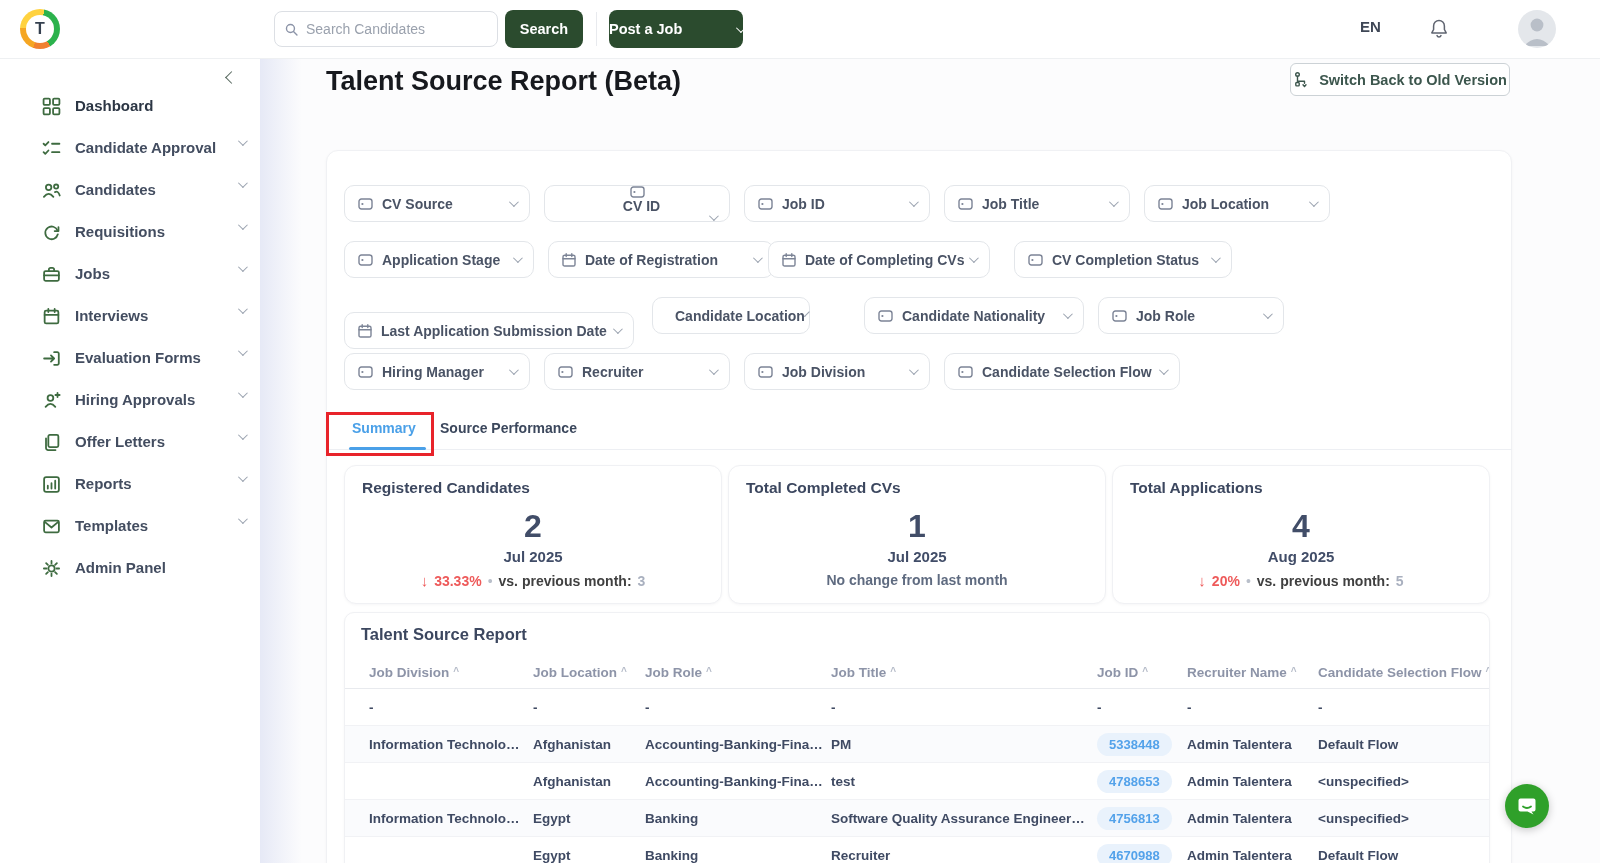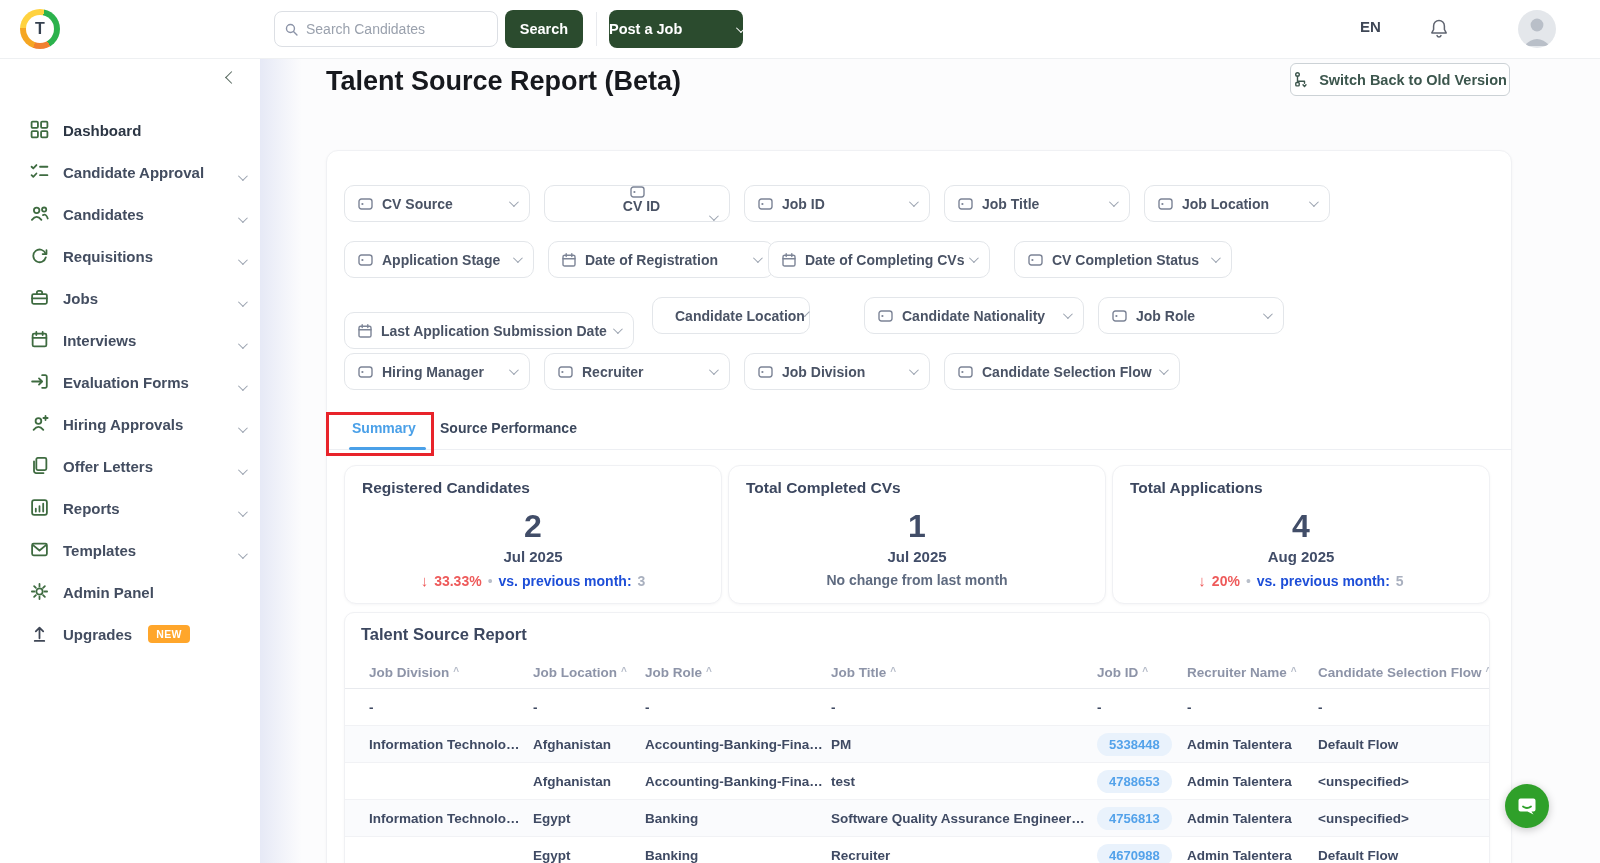--- a/index.html
+++ b/index.html
@@ -26,21 +26,21 @@
   .tb-divider { position:absolute; left:596px; top:12px; width:1px; height:34px; background:#e8eaee; }
   .lang { position:absolute; left:1360px; top:18px; font-size:15px; font-weight:700; color:#3f4756; cursor:pointer; }
   .avatar { position:absolute; left:1518px; top:10px; width:38px; height:38px; border-radius:50%;
     background:#e4e7eb; overflow:hidden; cursor:pointer; }
 
   
   .sidebar { position:absolute; left:0; top:59px; width:260px; height:804px; background:#fff; z-index:20; }
   .collapse { position:absolute; right:24px; top:14px; width:9px; height:9px;
     border-left:1.8px solid #53655b; border-bottom:1.8px solid #53655b; transform:rotate(45deg); cursor:pointer; }
   .nav { position:absolute; left:0; top:38px; width:260px; }
-  .nav-item { height:42px; display:flex; align-items:flex-end; padding:0 15px 0 30px; cursor:pointer; }
+  .nav-item { height:42px; display:flex; align-items:flex-start; padding:0 15px 0 30px; cursor:pointer;margin-left:12px; }
   .nav-item svg { flex:0 0 19px; }
   .nav-label { margin-left:14px; font-size:15px; font-weight:600; color:#434d60; white-space:nowrap; }
   .nav-item.active .nav-label { color:#2c3644; font-weight:700; }
   .nav-chev { margin-left:auto; width:7px; height:7px; border-right:1.6px solid #9aa2af;
     border-bottom:1.6px solid #9aa2af; transform:rotate(45deg) translateY(-2px); }
   .badge-new { margin-left:16px; background:#ffa62b; color:#fff; font-size:10.5px; font-weight:800;
     letter-spacing:.4px; padding:3px 8px; border-radius:4px; }
   .main-fade { position:absolute; left:260px; top:59px; width:42px; height:804px;
     background:linear-gradient(90deg,#e6e9f6 0%, rgba(230,233,246,0) 100%); z-index:5; }
 
@@ -69,21 +69,21 @@
   .stat-title { position:absolute; left:17px; top:13px; font-size:15.5px; font-weight:700; color:#3c475f; }
   .stat-value { position:absolute; left:0; top:42px; width:100%; text-align:center;
     font-size:32px; font-weight:700; color:#414d68; }
   .stat-period { position:absolute; left:0; top:82px; width:100%; text-align:center;
     font-size:15px; font-weight:700; color:#414d68; }
   .stat-delta { position:absolute; left:0; top:106px; width:100%; display:flex;
     justify-content:center; align-items:center; gap:6px; font-size:14px; }
   .d-arrow { color:#ee5a5a; font-size:15px; }
   .d-pct { color:#ee5a5a; font-weight:700; }
   .d-dot { color:#b9bfca; }
-  .d-label { color:#1d4ed8; font-weight:700; }
+  .d-label { color:#404040; font-weight:700; }
   .d-val { color:#a9b0bf; font-weight:600; }
   .d-plain { color:#5f6b80; font-weight:600; }
 
   .table-card { left:344px; top:612px; width:1146px; height:300px; border-radius:10px; overflow:hidden; }
   .table-title { position:absolute; left:16px; top:12px; font-size:16.5px; font-weight:700; color:#3c475f; }
   .tgrid { display:grid; grid-template-columns:164px 112px 186px 266px 90px 131px 157px;
     align-items:center; padding-left:16px; }
   .thead { position:absolute; left:0; top:44px; width:100%; height:32px; border-bottom:1px solid #e8eaee; }
   .th { font-size:13.5px; font-weight:600; color:#8d94a8; padding-left:8px; cursor:pointer; white-space:nowrap; }
   .caret { font-size:10px; color:#b6bcc9; margin-left:4px; vertical-align:2px; }
@@ -233,27 +233,20 @@
       <span class="nav-label">Templates</span>
       <span class="nav-chev"></span>
     </div>
     <div class="nav-item">
       <svg class="ic" width="19" height="19" viewBox="0 0 18 18">
         <circle cx="9" cy="9" r="3"></circle>
         <path d="M9 1.8 v2.4 M9 13.8 v2.4 M1.8 9 h2.4 M13.8 9 h2.4 M3.9 3.9 l1.7 1.7 M12.4 12.4 l1.7 1.7 M14.1 3.9 l-1.7 1.7 M5.6 12.4 l-1.7 1.7"></path>
       </svg>
       <span class="nav-label">Admin Panel</span>
     </div>
-    <div class="nav-item">
-      <svg class="ic" width="19" height="19" viewBox="0 0 18 18" style="stroke:#3f4756">
-        <path d="M9 13.5 V3.5 M5.5 7 L9 3.5 L12.5 7 M4.5 16 h9"></path>
-      </svg>
-      <span class="nav-label">Upgrades</span>
-      <span class="badge-new">NEW</span>
-    </div>
   </div>
 </div>
 <div class="main-fade"></div>
 
 <div class="page-title">Talent Source Report (Beta)</div>
 <div class="switch-btn">
   <svg class="ic-gray" width="17" height="17" viewBox="0 0 17 17" style="stroke:#3c564d;stroke-width:1.4">
     <circle cx="4.5" cy="3.5" r="1.8"></circle>
     <path d="M4.5 5.3 v5 M4.5 10.3 h7 v2"></path>
     <rect x="2.8" y="11.5" width="3.4" height="3.4" rx="0.8"></rect>

